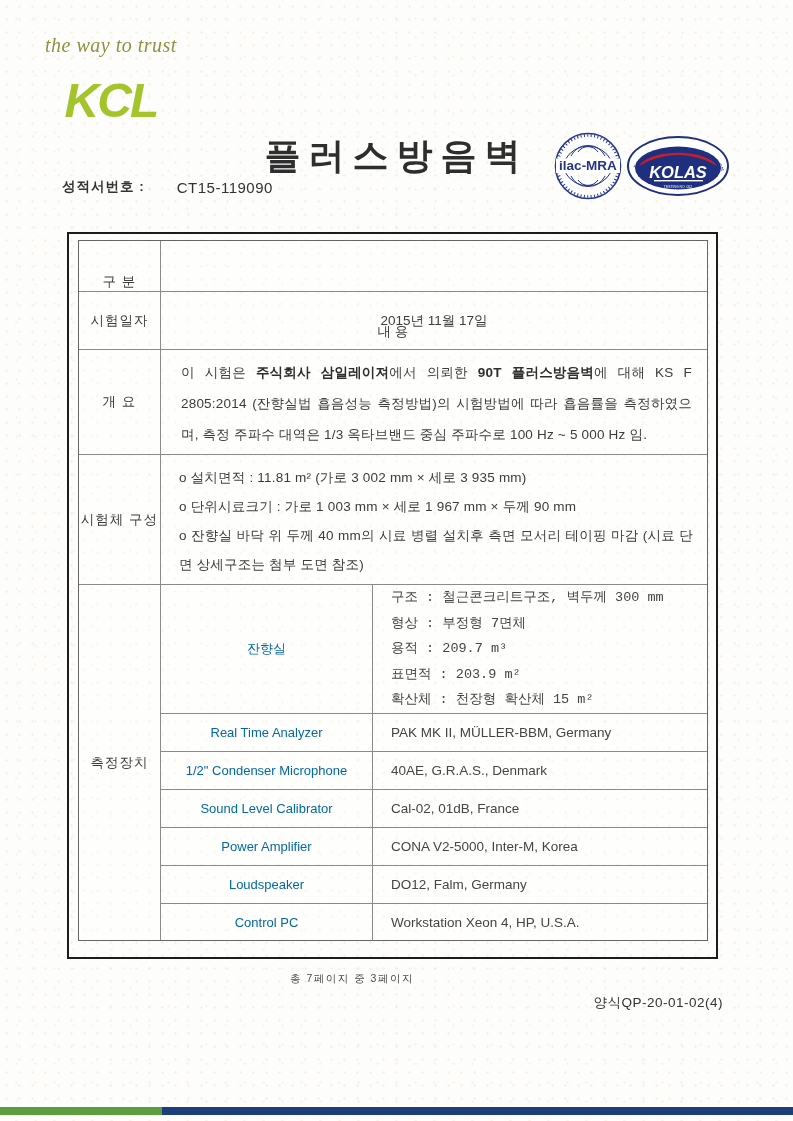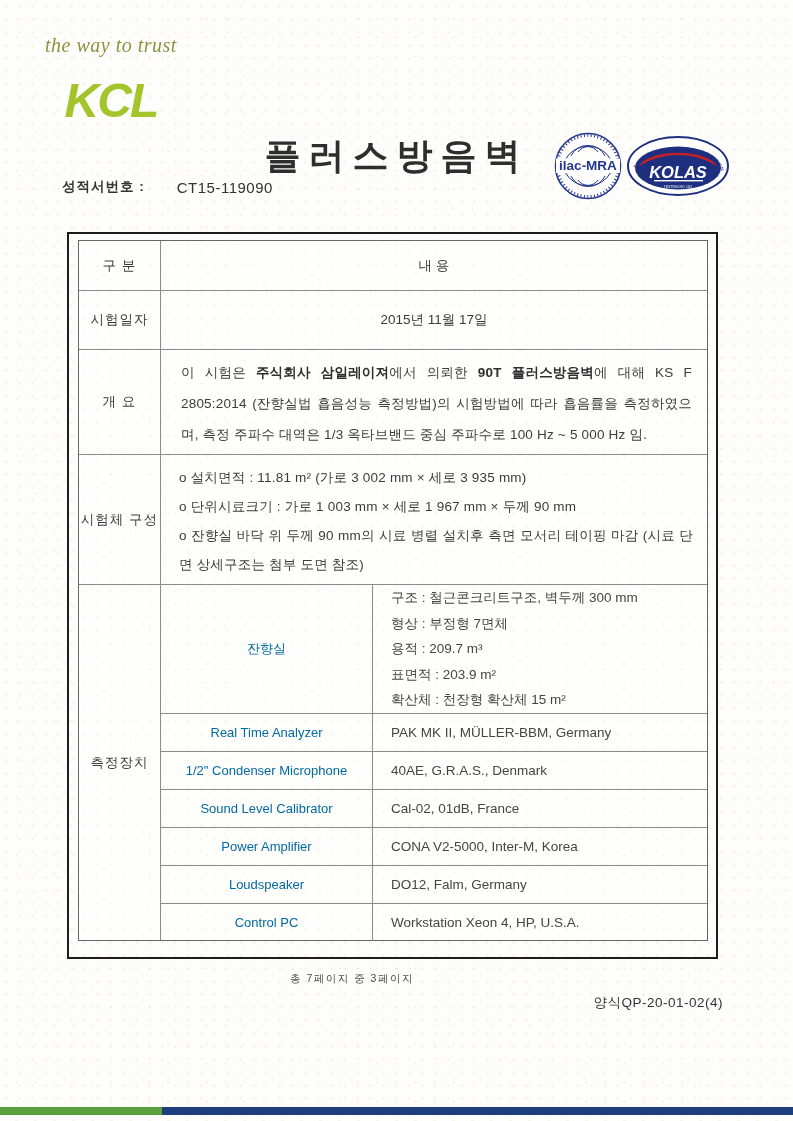--- a/index.html
+++ b/index.html
@@ -66,21 +66,21 @@
   .outer-box{
     position:absolute;left:67px;top:232px;width:651px;height:727px;
     border:2px solid var(--line-dark);background:transparent;
   }
   .grid{
     position:absolute;left:9px;top:6px;width:630px;height:701px;
     border:1px solid #666;background:rgba(255,255,255,.35);
     display:flex;flex-direction:column;font-size:13.5px;color:var(--ink);
   }
   .trow{display:flex;border-top:1px solid var(--line-soft);}
-  .trow:first-child{border-top:none;}
+  .trow:first-child{border-top:none;flex-direction:column;}
   .c-cat{
     width:82px;flex:0 0 82px;border-right:1px solid var(--line-soft);
     display:flex;align-items:center;justify-content:center;
     text-align:center;letter-spacing:1px;
   }
   .c-body{flex:1;display:flex;align-items:center;}
   .center{justify-content:center;text-align:center;}
   .h-header{height:50px;}
   .h-date{height:60px;}
   .h-overview{height:105px;}
@@ -97,21 +97,21 @@
   .app-row.reverb{flex:0 0 128px;border-top:none;}
   .c-name{
     width:212px;flex:0 0 212px;border-right:1px solid var(--line-soft);
     display:flex;align-items:center;justify-content:center;
     text-align:center;font-size:13px;color:#0369a1;
   }
   .c-val{
     flex:1;display:flex;align-items:center;
     padding-left:18px;font-size:13.5px;color:#454545;
   }
-  .reverb .c-val{align-items:center;}
+  .reverb .c-val{align-items:center;font-family:Liberation Mono, monospace;}
   .reverb-details{display:flex;flex-direction:column;justify-content:center;height:100%;}
   .reverb-details div{line-height:25.5px;}
 
   
   .page-count{
     position:absolute;left:290px;top:972px;
     font-size:10.5px;color:#4a4a4a;letter-spacing:1.5px;text-align:center;
   }
   .form-no{
     position:absolute;right:70px;top:994px;
@@ -186,21 +186,21 @@
         <div class="overview-text"><span>이  시험은  </span><b>주식회사  삼일레이져</b><span>에서  의뢰한  </span><b>90T  플러스방음벽</b><span>에  대해  KS  F 2805:2014 (잔향실법 흡음성능 측정방법)의 시험방법에 따라 흡음률을 측정하였으며, 측정 주파수 대역은 1/3 옥타브밴드 중심 주파수로 100 Hz ~ 5 000 Hz 임.</span></div>
       </div>
     </div>
 
     <div class="trow h-specimen">
       <div class="c-cat">시험체 구성</div>
       <div class="c-body">
         <div class="specimen-list">
           <div>o 설치면적 : 11.81 m² (가로 3 002 mm × 세로 3 935 mm)</div>
           <div>o 단위시료크기 : 가로 1 003 mm × 세로 1 967 mm × 두께 90 mm</div>
-          <div>o 잔향실 바닥 위 두께 90 mm의 시료 병렬 설치후 측면 모서리 테이핑 마감 (시료 단면 상세구조는 첨부 도면 참조)</div>
+          <div>o 잔향실 바닥 위 두께 40 mm의 시료 병렬 설치후 측면 모서리 테이핑 마감 (시료 단면 상세구조는 첨부 도면 참조)</div>
         </div>
       </div>
     </div>
 
     <div class="trow h-apparatus">
       <div class="c-cat">측정장치</div>
       <div class="app-col">
 
         <div class="app-row reverb">
           <div class="c-name">잔향실</div>

